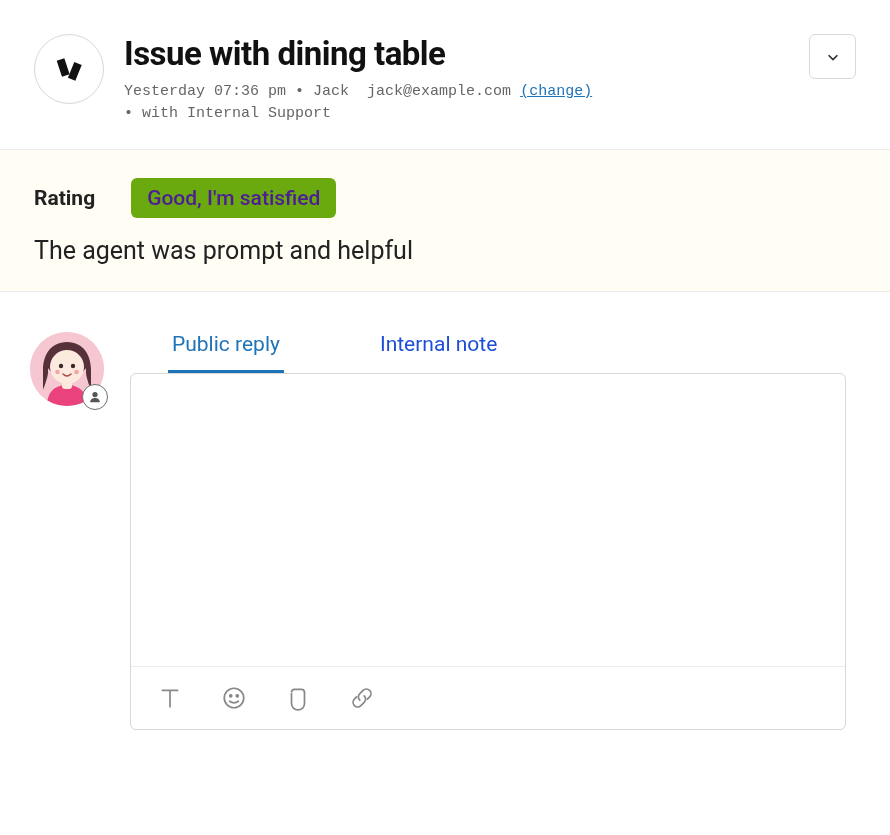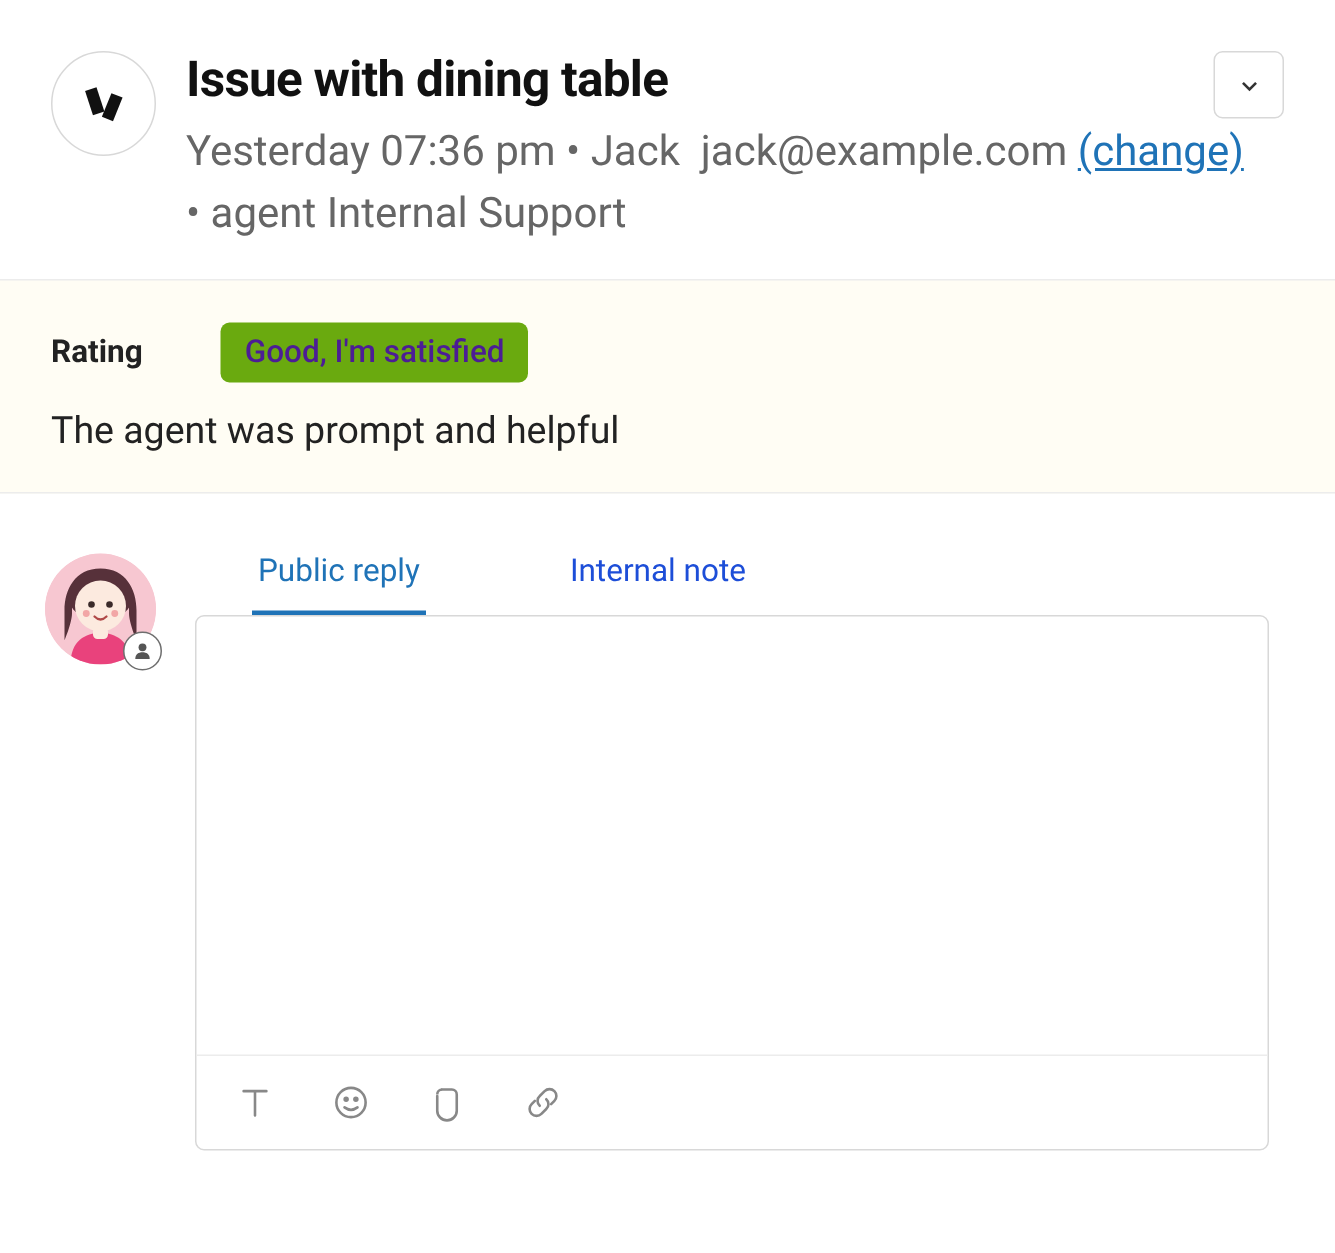--- a/index.html
+++ b/index.html
@@ -10,41 +10,41 @@
   .header { display:flex; align-items:flex-start; padding:34px 34px 24px 34px; position:relative; }
   .ticket-avatar {
     width:70px; height:70px; border-radius:50%;
     border:1px solid #d8d8d8; background:#fff;
     display:flex; align-items:center; justify-content:center;
     flex:0 0 auto;
   }
   .ticket-avatar svg { width:32px; height:32px; }
   .header-text { margin-left:20px; flex:1 1 auto; }
   .ticket-title { font-size:33px; font-weight:700; letter-spacing:-0.5px; color:#111; }
-  .ticket-meta { margin-top:8px; font-size:28px; color:#666; line-height:1.45; }
+  .ticket-meta { margin-top:8px; font-size:15px; color:#666; line-height:1.45;font-family:Liberation Mono, monospace; }
   .ticket-meta .email { color:#666; }
   .ticket-meta .change-link { color:#1f73b7; }
   .ticket-meta .line2 { display:block; }
   .dropdown-btn {
     position:absolute; right:34px; top:34px;
     width:47px; height:45px;
     border:1px solid #d8d8d8; border-radius:6px;
     background:#fff; display:flex; align-items:center; justify-content:center;
     cursor:pointer;
   }
   .dropdown-btn svg { width:14px; height:14px; }
 
   
   .rating-box {
     border-top:1px solid #ececec;
     border-bottom:1px solid #ececec;
     background:#fffdf4;
     padding:28px 34px 26px 34px;
   }
-  .rating-row { display:flex; align-items:center; gap:52px; }
+  .rating-row { display:flex; align-items:center; gap:36px; }
   .rating-label { font-size:21px; font-weight:700; }
   .rating-badge {
     background:#6aaa0f; color:#4c1d95; font-size:21px;
     padding:8px 16px; border-radius:6px; font-weight:500;
   }
   .rating-comment { margin-top:18px; font-size:25px; color:#222; }
 
   
   .composer { display:flex; align-items:flex-start; padding:40px 34px 0 30px; }
   .agent-avatar-wrap { position:relative; width:74px; height:74px; flex:0 0 auto; }
@@ -97,21 +97,21 @@
           <rect x="6" y="6" width="8" height="17" transform="rotate(-18 10 14)"></rect>
           <rect x="18" y="10" width="8" height="17" transform="rotate(22 22 18)"></rect>
         </g>
       </svg>
     </div>
     <div class="header-text">
       <div class="ticket-title">Issue with dining table</div>
       <div class="ticket-meta">
         <span>Yesterday 07:36 pm</span><span> • </span><span>Jack</span>&nbsp;&nbsp;<span class="email">jack@example.com</span>
         <a href="#" class="change-link">(change)</a>
-        <span class="line2"><span>• agent </span><span>Internal Support</span></span>
+        <span class="line2"><span>• with </span><span>Internal Support</span></span>
       </div>
     </div>
     <div class="dropdown-btn">
       <svg viewBox="0 0 16 16">
         <path d="M3 6 L8 11 L13 6" fill="none" stroke="#333" stroke-width="2"></path>
       </svg>
     </div>
   </div>
 
   <div class="rating-box">

